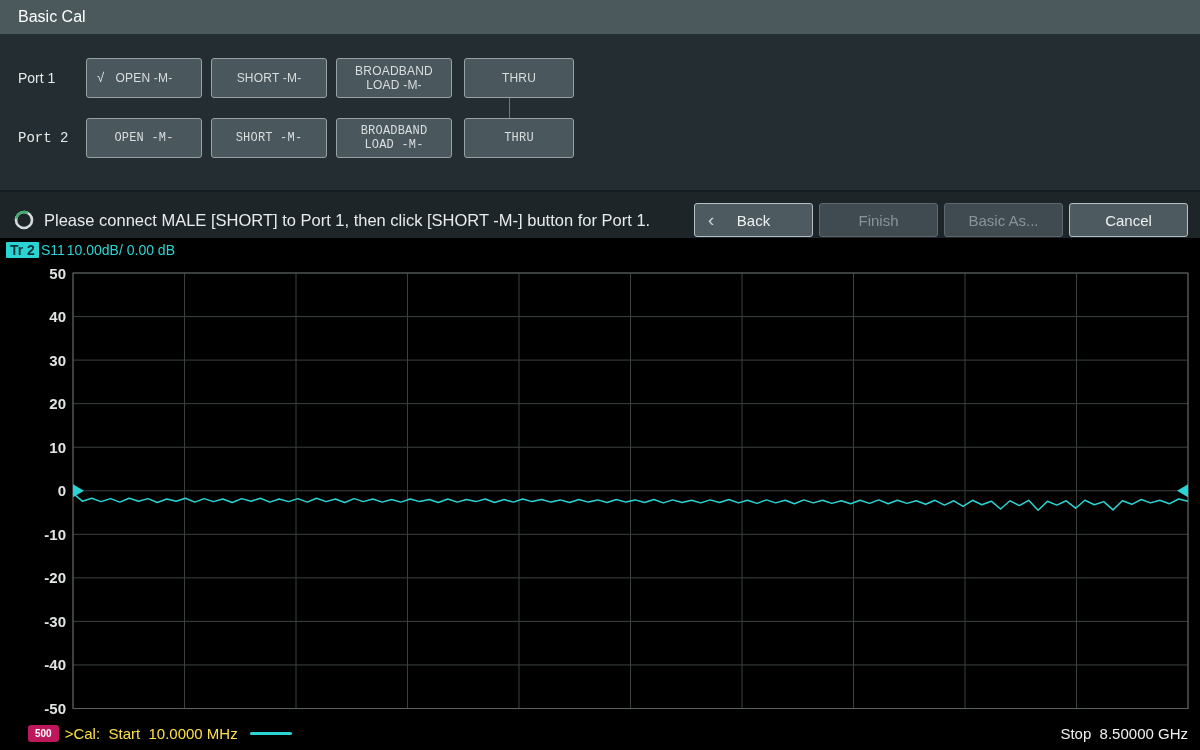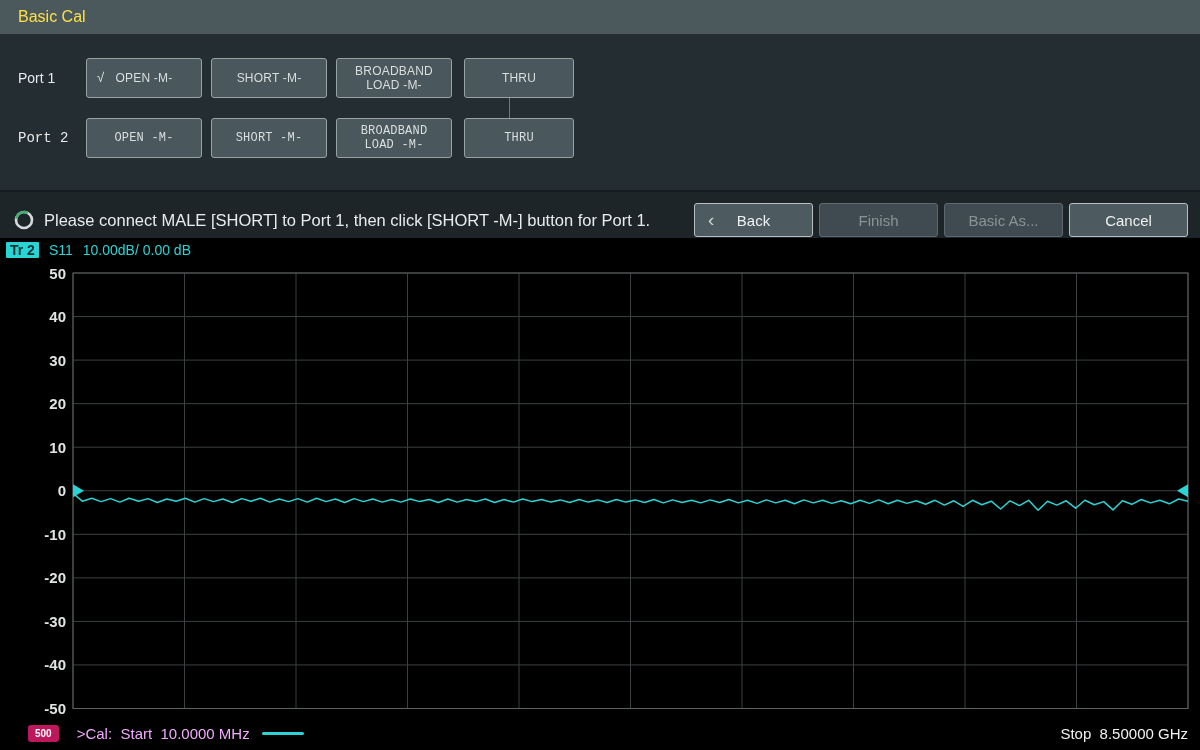--- a/index.html
+++ b/index.html
@@ -5,21 +5,21 @@
   * { margin:0; padding:0; box-sizing:border-box; }
   html,body { background:#000; }
   .screen {
     position:relative; width:1200px; height:750px; overflow:hidden;
     font-family:"Liberation Sans", sans-serif; background:#242d31;
   }
   
   .titlebar {
     position:absolute; left:0; top:0; width:1200px; height:34px;
     background:#4b595c; display:flex; align-items:center; padding-left:18px;
-    color:#fde047; font-size:16px;
+    color:#ffffff; font-size:16px;
   }
   
   .cal-panel { position:absolute; left:0; top:34px; width:1200px; height:148px; background:#242d31; }
   .port-row { position:absolute; left:0; display:flex; align-items:center; height:40px; }
   .port-row.r1 { top:24px; }
   .port-row.r2 { top:84px;font-family:Liberation Mono, monospace; }
   .port-label { width:59px; margin-left:18px; color:#e8ebeb; font-size:14px; }
   .cal-btn {
     position:relative; width:116px; height:40px; margin-left:9px;
     background:#4a575d; border:1px solid #98a2a5; border-radius:3px;
@@ -46,28 +46,28 @@
     display:flex; align-items:center; justify-content:center;
     font-size:15px; cursor:pointer;
   }
   .wiz-btn.enabled { background:#4d5a60; border:1px solid #b6bfc1; color:#eef1f1; }
   .wiz-btn.dim { background:#3f4b50; border:1px solid #5f696d; color:#8a9498; }
   .wiz-btn .chev { position:absolute; left:13px; top:50%; transform:translateY(-52%); font-size:19px; color:#cfd6d6; }
   
   .plot { position:absolute; left:0; top:238px; width:1200px; height:512px; background:#000; }
   .trace-header { position:absolute; left:6px; top:4px; display:flex; align-items:center; font-size:14px; }
   .tr-badge { background:#2bd4d4; color:#0b3336; padding:0 4px; font-weight:bold; border-radius:1px; }
-  .tr-text { color:#2bd4d4; margin-left:10px; white-space:pre; }
+  .tr-text { color:#2bd4d4; margin-left:2px; white-space:pre; }
   #plot-svg { position:absolute; left:0; top:0; }
   .status-bar { position:absolute; left:0; top:478px; width:1200px; height:34px; display:flex; align-items:center; }
   .pts-badge {
     margin-left:28px; background:#be185d; color:#fff; font-size:10px; font-weight:bold;
     padding:3px 7px; border-radius:3px;
   }
-  .status-left { margin-left:18px; color:#f0abfc; font-size:15px; white-space:pre; }
+  .status-left { margin-left:6px; color:#fde047; font-size:15px; white-space:pre; }
   .trace-color-line { width:42px; height:3px; background:#2bd4d4; border-radius:2px; margin-left:12px; }
   .status-right { position:absolute; right:12px; color:#f0f2f2; font-size:15px; white-space:pre; }
 </style>
 </head>
 <body>
 
 <div class="screen">
 
   <div class="titlebar">
     <span>Basic Cal</span>

